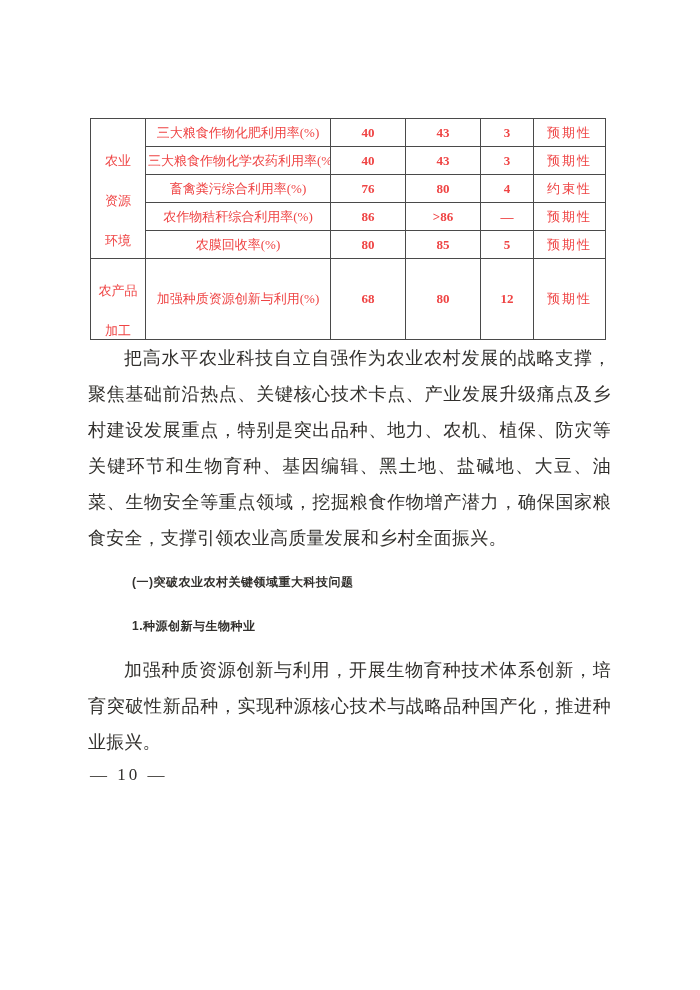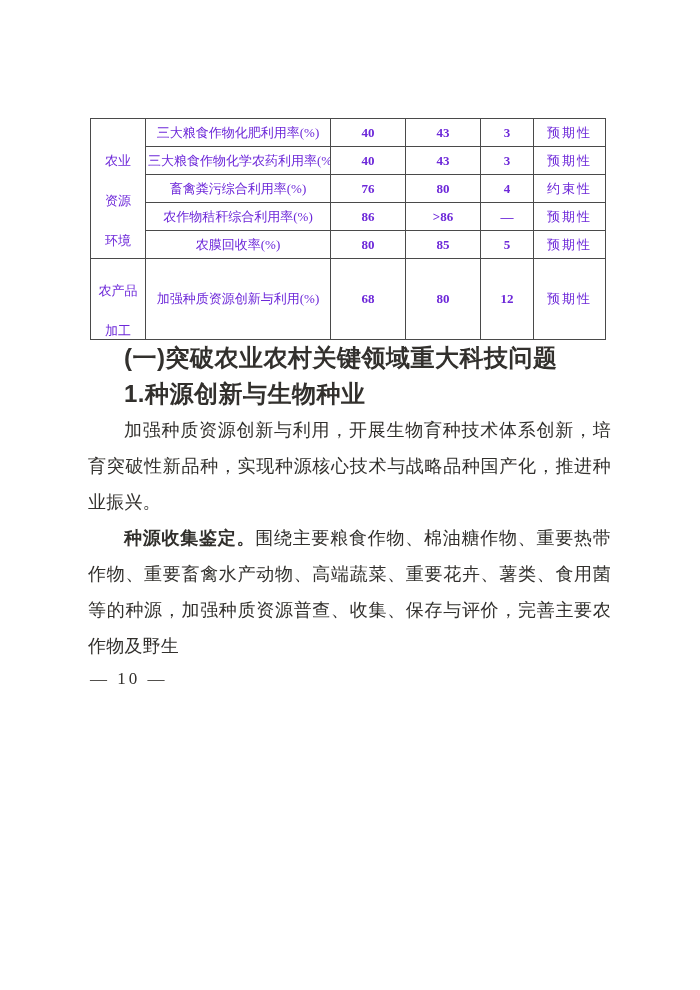--- a/index.html
+++ b/index.html
@@ -21,21 +21,21 @@
     table-layout: fixed;
     width: 515px;
     margin-left: 2px;
   }
   table.indicator-table td {
     border: 1px solid #4a4a4a;
     text-align: center;
     vertical-align: middle;
     padding: 0 2px;
     font-size: 13px;
-    color: #6d28d9;
+    color: #ef4444;
     overflow: hidden;
   }
   table.indicator-table tr { height: 28px; }
   table.indicator-table tr.tall { height: 44px; }
   td.cat-cell { font-size: 13px; line-height: 17px; }
   td.cat-cell .cat-line { display: block; margin-top: 23px; }
   td.ind-cell { font-size: 12.5px; white-space: nowrap; }
   td.num-cell { font-size: 13px; font-weight: bold; }
   td.type-cell { font-size: 12.5px; letter-spacing: 2px; }
 
@@ -53,23 +53,23 @@
     margin: 0;
     font-size: 18px;
     line-height: 36px;
     text-align: justify;
     text-justify: inter-character;
     letter-spacing: 0.2px;
     width: 523px;
   }
   p.indent { text-indent: 36px; }
   .h-sub, .h-item {
-    margin: 0;
+    margin: 8px;
     padding-left: 36px;
-    font-size: 24px;
+    font-size: 12px;
     font-weight: bold;
     line-height: 36px;
     font-family: "Liberation Sans", "DejaVu Sans", sans-serif;
     letter-spacing: 0.5px;
   }
   .lead { font-weight: bold; font-family: "Liberation Sans", "DejaVu Sans", sans-serif; }
   .page-number {
     margin-top: 5px;
     margin-left: 2px;
     font-size: 17px;
@@ -140,24 +140,24 @@
         <td class="ind-cell">加强种质资源创新与利用(%)</td>
         <td class="num-cell">68</td>
         <td class="num-cell">80</td>
         <td class="num-cell">12</td>
         <td class="type-cell">预期性</td>
       </tr>
     </tbody>
   </table>
 
 
+  <p class="body indent">把高水平农业科技自立自强作为农业农村发展的战略支撑，聚焦基础前沿热点、关键核心技术卡点、产业发展升级痛点及乡村建设发展重点，特别是突出品种、地力、农机、植保、防灾等关键环节和生物育种、基因编辑、黑土地、盐碱地、大豆、油菜、生物安全等重点领域，挖掘粮食作物增产潜力，确保国家粮食安全，支撑引领农业高质量发展和乡村全面振兴。</p>
 
   <h3 class="h-sub">(一)突破农业农村关键领域重大科技问题</h3>
 
   <h4 class="h-item">1.种源创新与生物种业</h4>
 
   <p class="body indent">加强种质资源创新与利用，开展生物育种技术体系创新，培育突破性新品种，实现种源核心技术与战略品种国产化，推进种业振兴。</p>
 
-  <p class="body indent"><span class="lead">种源收集鉴定。</span><span>围绕主要粮食作物、棉油糖作物、重要热带作物、重要畜禽水产动物、高端蔬菜、重要花卉、薯类、食用菌等的种源，加强种质资源普查、收集、保存与评价，完善主要农作物及野生</span></p>
 
   <div class="page-number">— 10 —</div>
 
 </div>
 
 </body></html>

